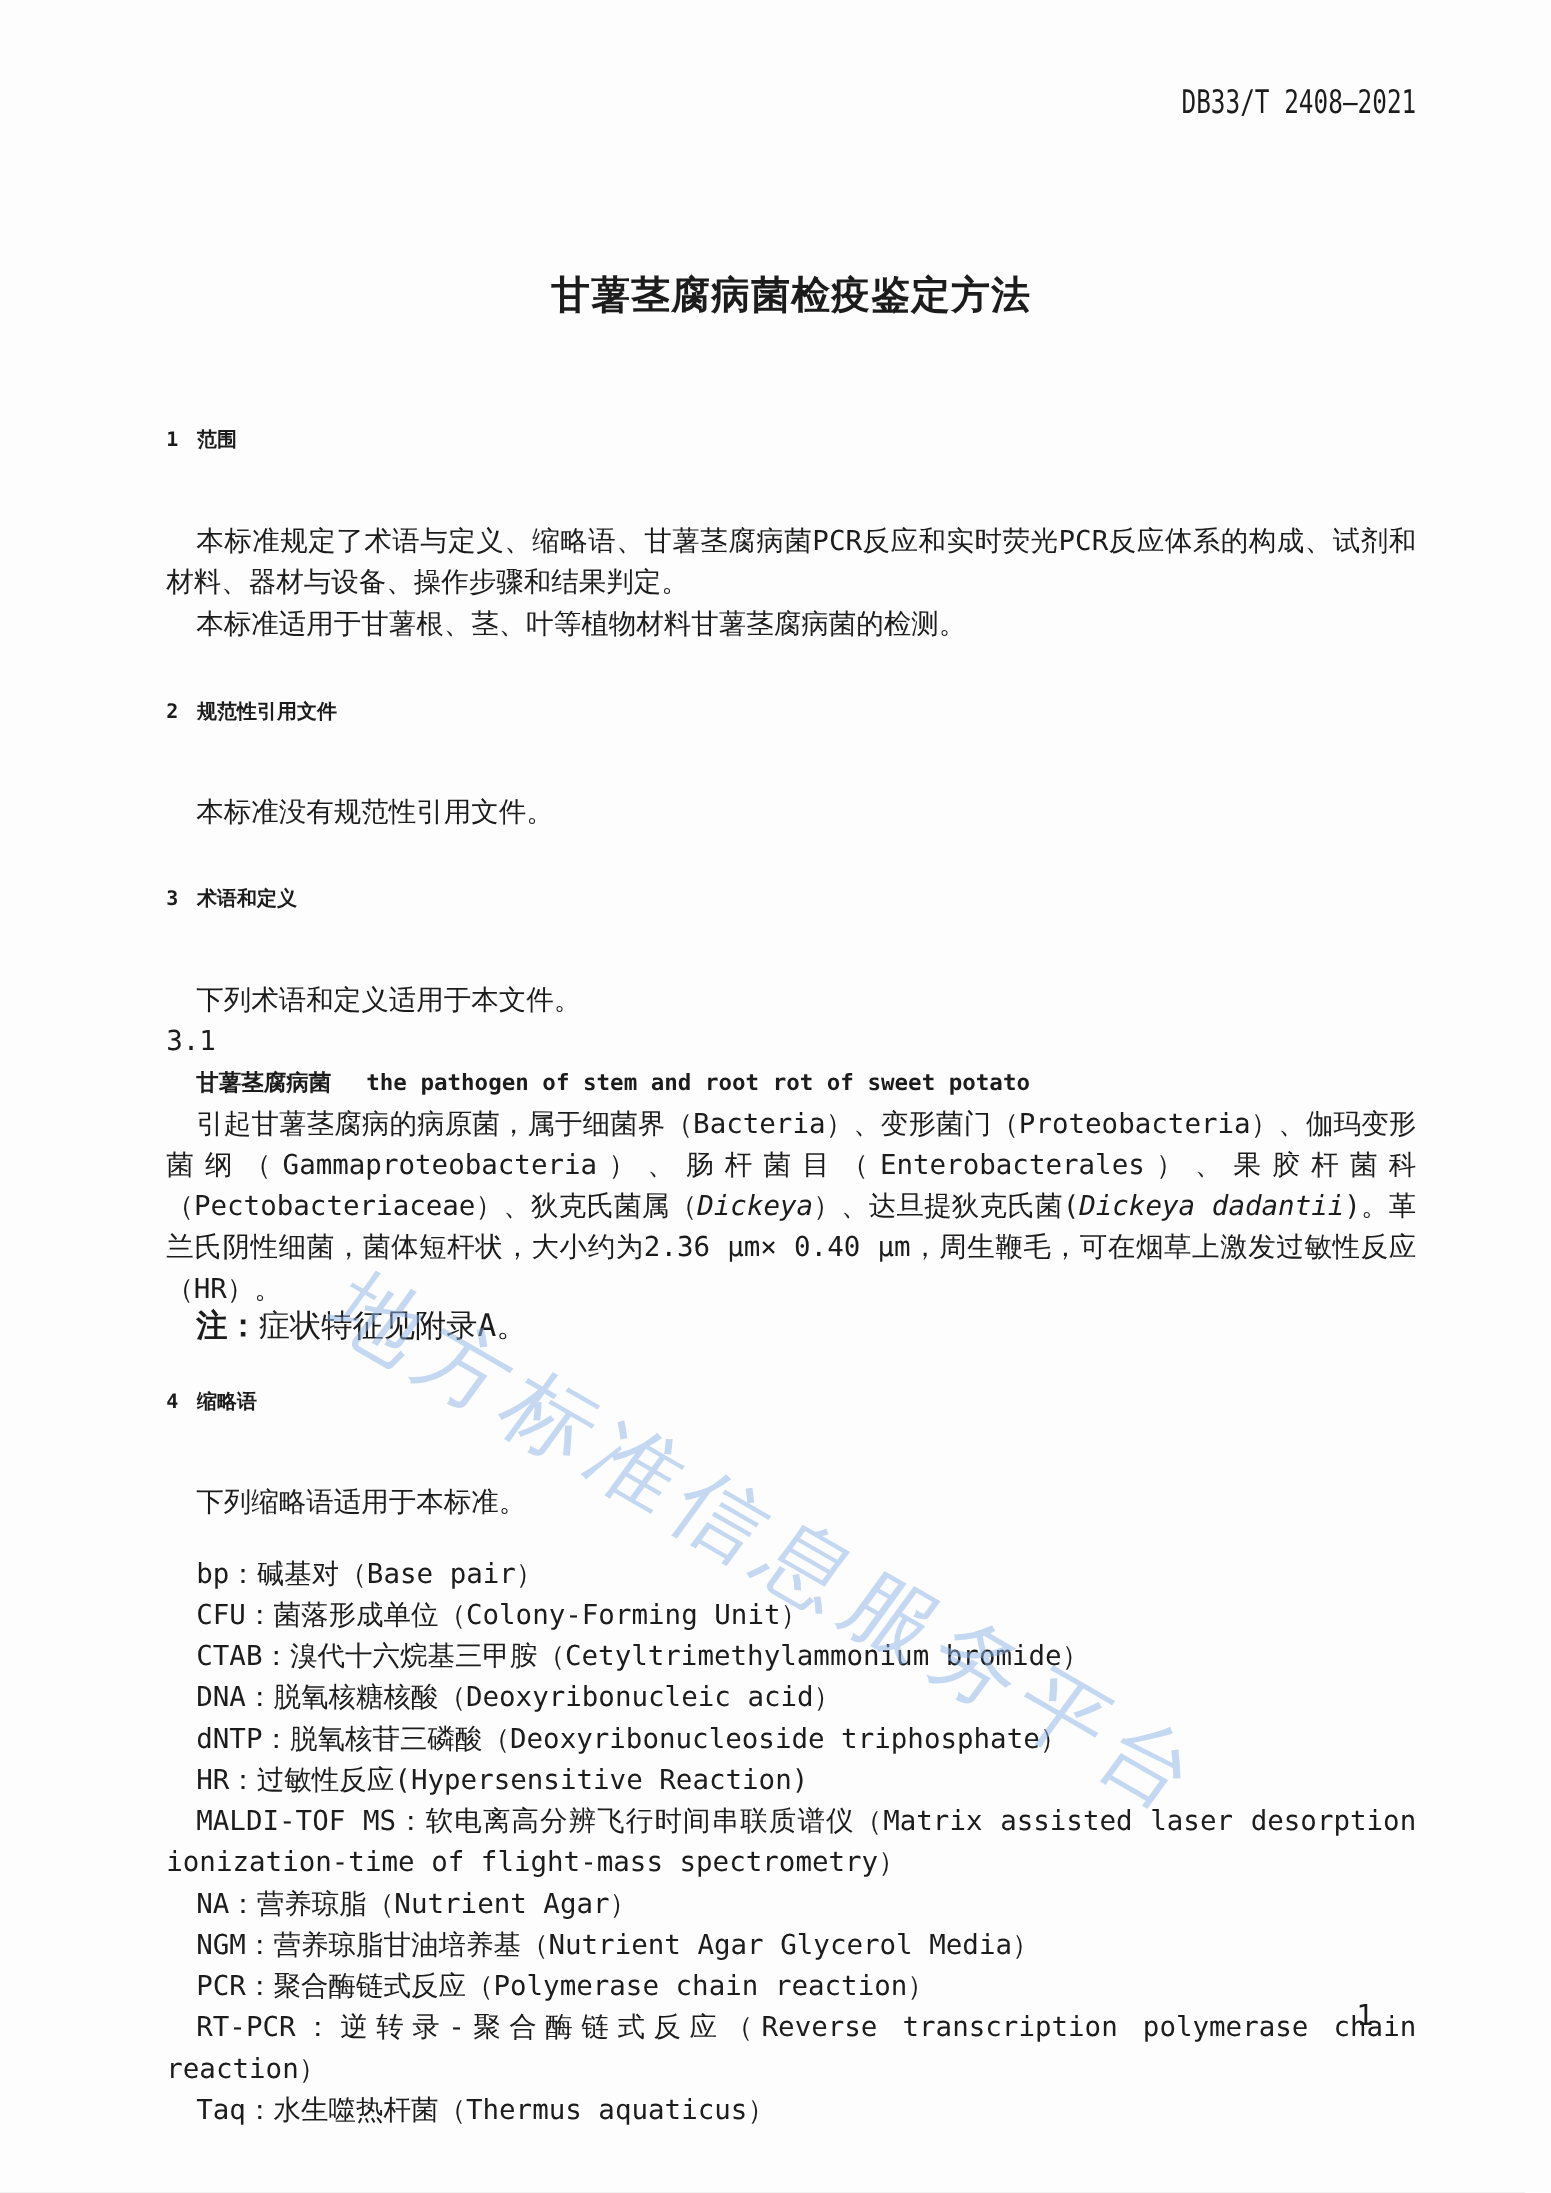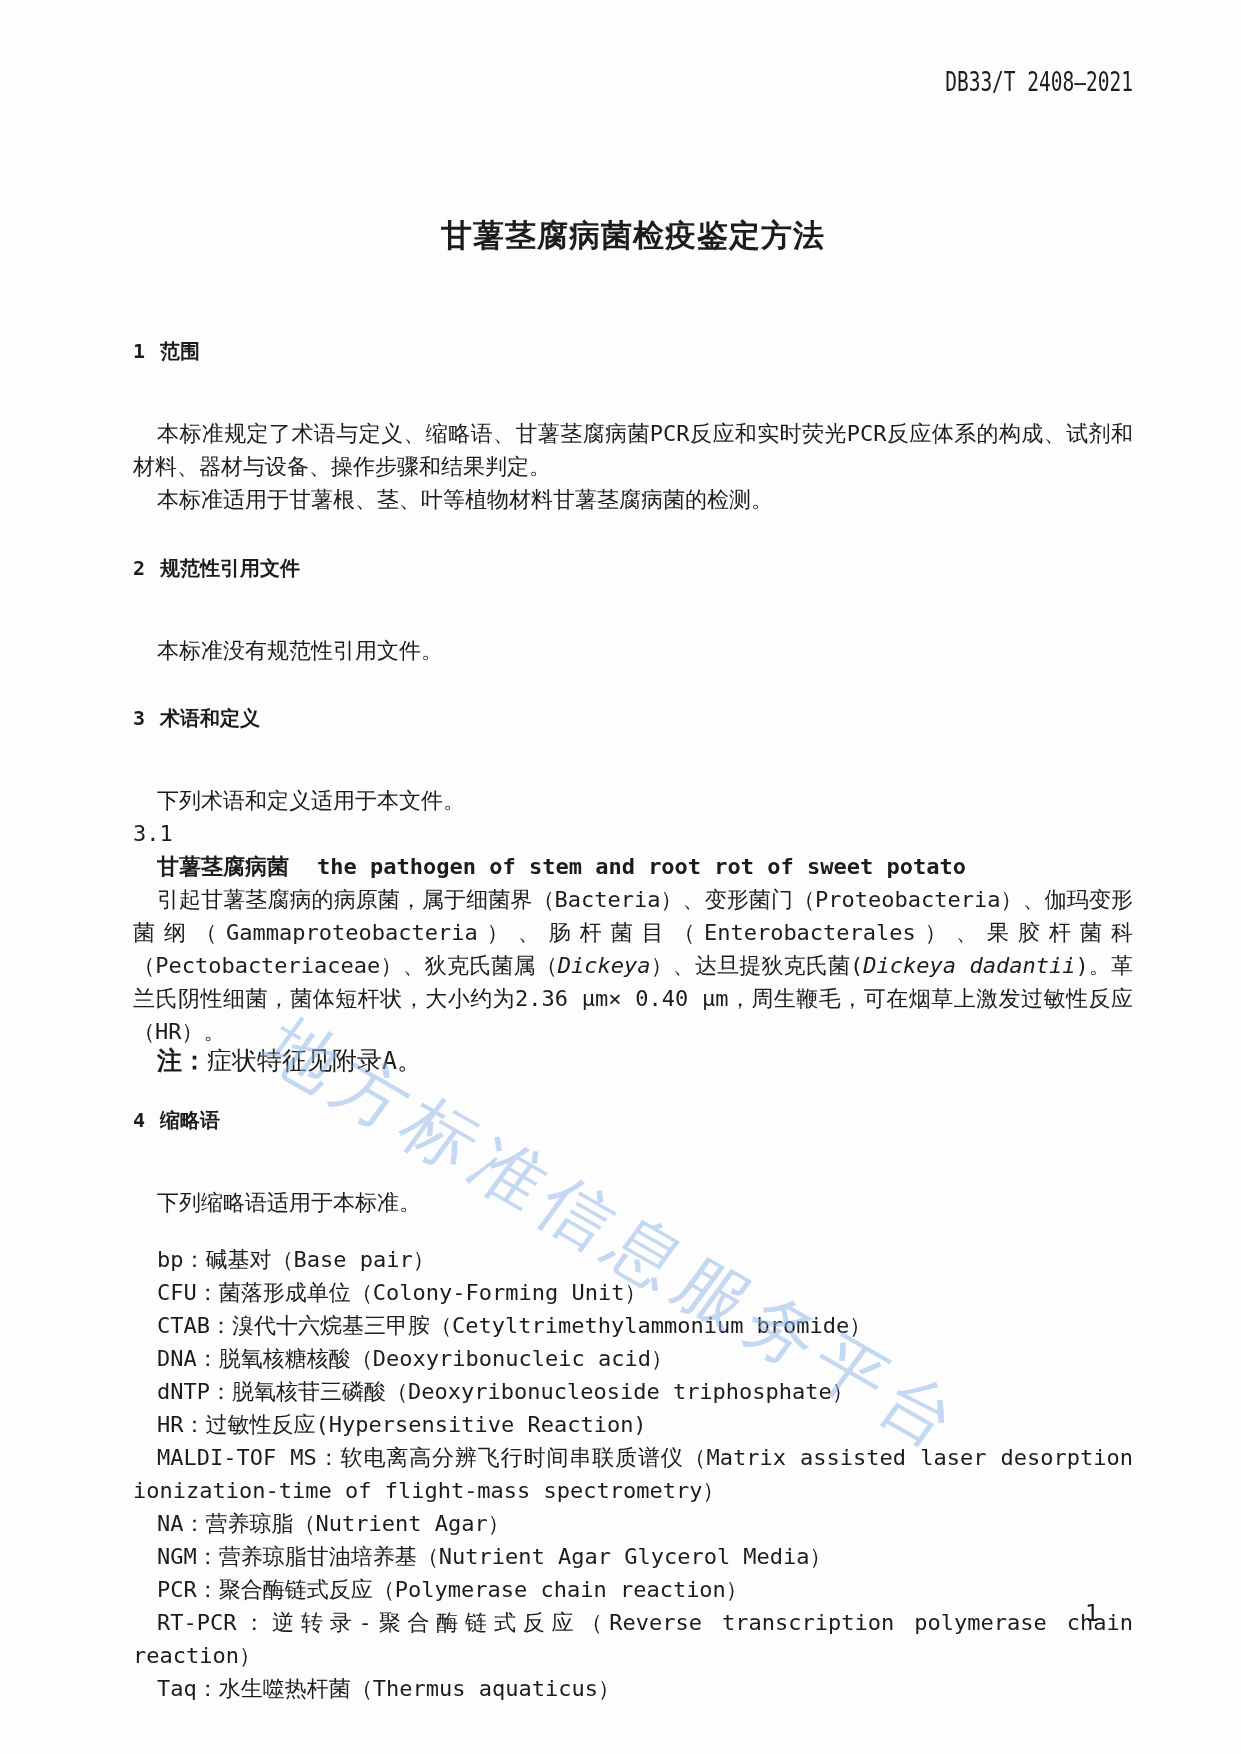--- a/index.html
+++ b/index.html
@@ -28,21 +28,21 @@
     font-weight:500;
   }
   .doc-title{
     margin-top:118px;
     text-align:center;
     font-size:31px;
     font-weight:bold;
     letter-spacing:1px;
   }
   .sec-heading{
-    font-size:20px;
+    font-size:16px;
     font-weight:bold;
     line-height:33px;
   }
   .sec-heading .sec-no{margin-right:15px;font-weight:bold;}
   .h-s1{margin-top:78px;}
   .h-s2{margin-top:36px;}
   .h-s3{margin-top:35px;}
   .h-s4{margin-top:30px;}
   p.body-text{
     margin:0;
@@ -53,21 +53,21 @@
   }
   p.first-after-heading{margin-top:49px;}
   .term-no{
     margin:0;
     font-size:22px;
     line-height:33px;
     text-indent:0;
   }
   .term-line{
     margin:0;
-    font-size:22px;
+    font-size:18px;
     line-height:33px;
     text-indent:24px;
   }
   .term-zh{font-weight:bold;}
   .term-en{font-weight:600;margin-left:28px;}
   .note-line{
     margin:0;
     font-size:25px;
     line-height:26px;
     text-indent:24px;

